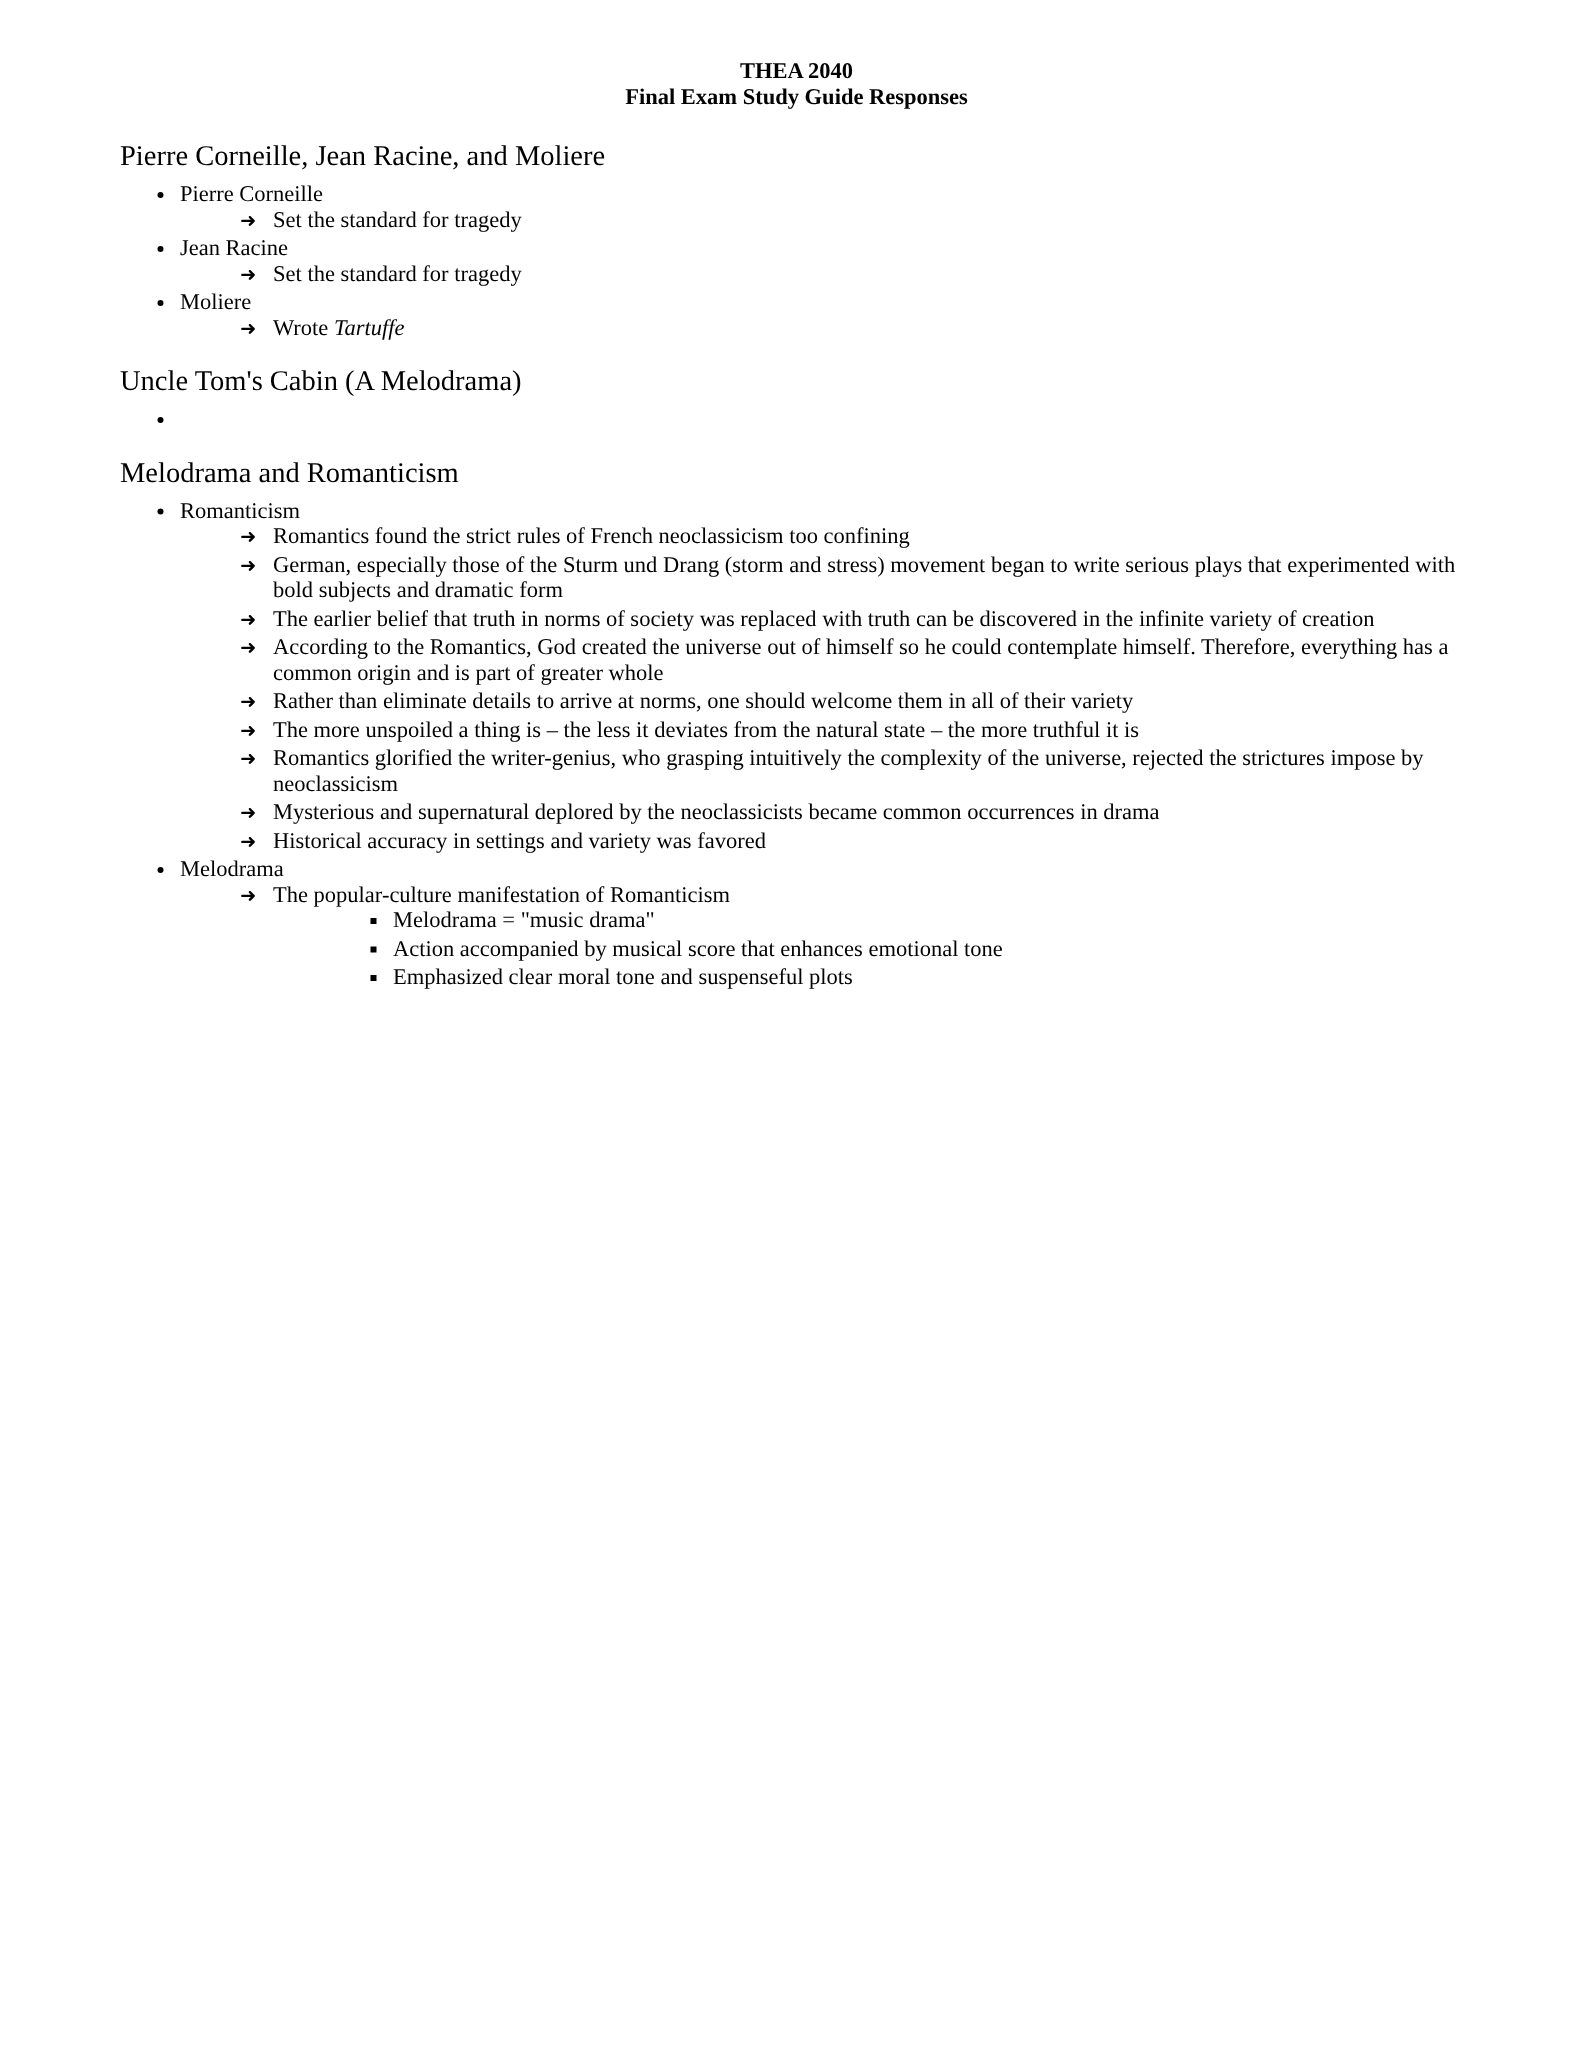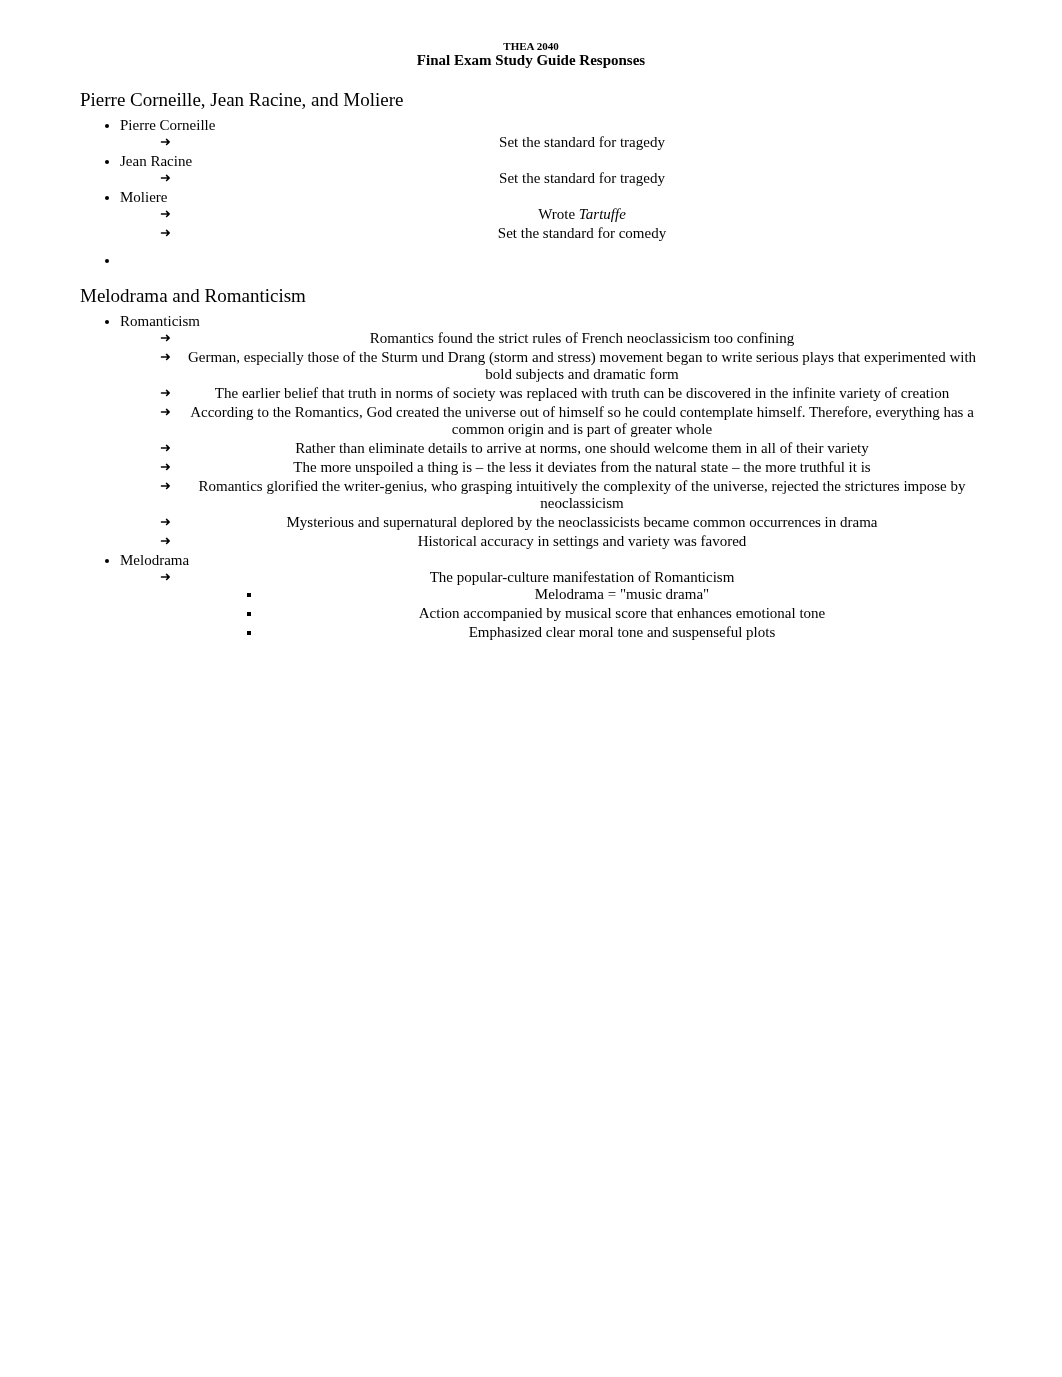--- a/index.html
+++ b/index.html
@@ -17,21 +17,21 @@
       min-height: 1377px;
       padding: 40px 80px;
     }
 
     .page-header {
       text-align: center;
       margin-bottom: 20px;
     }
 
     .page-header .title {
-      font-size: 11px;
+      font-size: 15px;
       font-weight: bold;
     }
 
     .page-header .subtitle {
       font-size: 15px;
       font-weight: bold;
     }
 
     .section-heading {
       font-size: 19px;
@@ -51,21 +51,20 @@
 
     .arrow-list {
       list-style: none;
       margin-left: 40px;
     }
 
     .arrow-list > li {
       position: relative;
       padding-left: 22px;
       margin-bottom: 2px;
-      text-align: center;
     }
 
     .arrow-list > li::before {
       content: "➜";
       position: absolute;
       left: 0;
       font-size: 13px;
     }
 
     .square-list {
@@ -109,27 +108,27 @@
       <span>Jean Racine</span>
       <ul class="arrow-list">
         <li>Set the standard for tragedy</li>
       </ul>
     </li>
 
     <li>
       <span>Moliere</span>
       <ul class="arrow-list">
         <li>Wrote <em>Tartuffe</em></li>
-        <li>Set the standard for comedy</li>
       </ul>
     </li>
   </ul>
 </div>
 
 <div class="section-block">
+  <div class="section-heading">Uncle Tom's Cabin (A Melodrama)</div>
   <ul class="level1">
     <li></li>
   </ul>
 </div>
 
 <div class="section-block">
   <div class="section-heading">Melodrama and Romanticism</div>
   <ul class="level1">
 
     <li>

